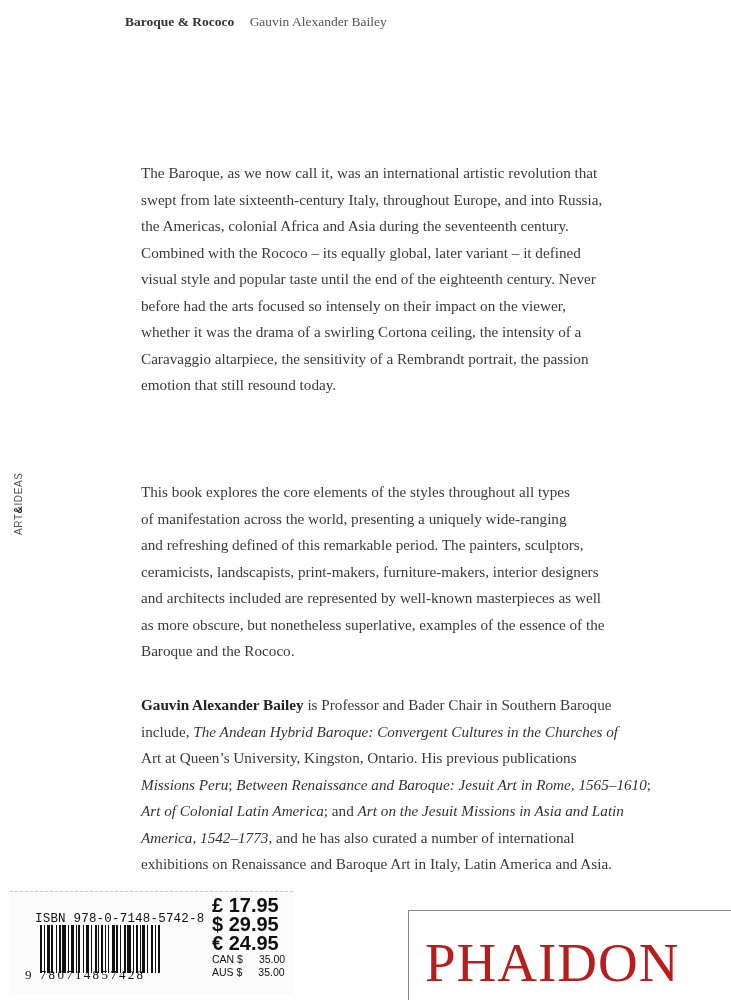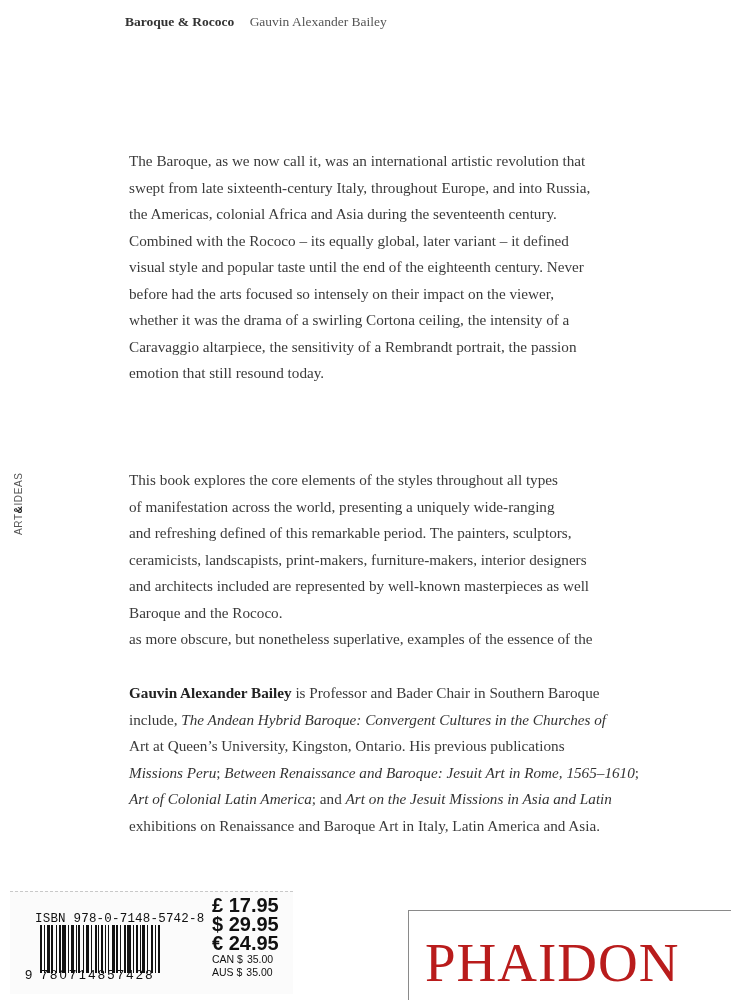--- a/index.html
+++ b/index.html
@@ -49,21 +49,21 @@
     }
     .body-text {
       position: absolute;
       left: 125px;
       width: 470px;
       font-size: 15.2px;
       line-height: 26.5px;
       color: #3a3a3a;
     }
     .body-text p {
-      margin: 4px;
+      margin: 16px;
     }
     #para1 { top: 144px; }
     #para2 { top: 463px; }
     #para3 { top: 676px; width: 480px; }
     .body-text .line { display: block; white-space: nowrap; }
     .body-text b { color: #222; }
     .body-text i { color: #333; }
 
     
     .sticker {
@@ -96,21 +96,21 @@
     }
     .barcode span {
       display: block;
       background: #111;
       height: 100%;
     }
     .barcode-digits {
       position: absolute;
       left: 15px;
       top: 75px;
-      font-family: Liberation Sans, sans-serif;
+      font-family: Liberation Serif, serif;
       font-size: 13px;
       color: #111;
       letter-spacing: 2.3px;
       white-space: nowrap;
       background: transparent;
     }
     .barcode-digits .first { margin-right: 6px; }
     .prices {
       position: absolute;
       left: 202px;
@@ -125,21 +125,21 @@
       font-weight: bold;
       line-height: 19px;
       white-space: nowrap;
     }
     .price-small {
       display: block;
       font-size: 10.5px;
       line-height: 13px;
       white-space: nowrap;
     }
-    .price-small .amt { margin-left: 4px; }
+    .price-small .amt { margin-left: 16px; }
 
     
     .publisher-box {
       position: absolute;
       left: 408px;
       top: 910px;
       width: 340px;
       height: 100px;
       border-top: 1px solid #8a8a8a;
       border-left: 1px solid #8a8a8a;
@@ -182,32 +182,33 @@
   </p>
 </div>
 
 <div class="body-text" id="para2">
   <p>
     <span class="line">This book explores the core elements of the styles throughout all types</span>
     <span class="line">of manifestation across the world, presenting a uniquely wide-ranging</span>
     <span class="line">and refreshing defined of this remarkable period. The painters, sculptors,</span>
     <span class="line">ceramicists, landscapists, print-makers, furniture-makers, interior designers</span>
     <span class="line">and architects included are represented by well-known masterpieces as well</span>
+    <span class="line">as more obscure, but nonetheless superlative, examples of the essence of the</span>
     <span class="line">Baroque and the Rococo.</span>
-    <span class="line">as more obscure, but nonetheless superlative, examples of the essence of the</span>
   </p>
 </div>
 
 <div class="body-text" id="para3">
   <p>
     <span class="line"><b>Gauvin Alexander Bailey</b><span> is Professor and Bader Chair in Southern Baroque</span></span>
     <span class="line"><span>include, </span><i>The Andean Hybrid Baroque: Convergent Cultures in the Churches of</i></span>
     <span class="line">Art at Queen’s University, Kingston, Ontario. His previous publications</span>
     <span class="line"><i>Missions Peru</i><span>; </span><i>Between Renaissance and Baroque: Jesuit Art in Rome, 1565–1610</i><span>;</span></span>
     <span class="line"><i>Art of Colonial Latin America</i><span>; and </span><i>Art on the Jesuit Missions in Asia and Latin</i></span>
+    <span class="line"><i>America, 1542–1773</i><span>, and he has also curated a number of international</span></span>
     <span class="line">exhibitions on Renaissance and Baroque Art in Italy, Latin America and Asia.</span>
   </p>
 </div>
 
 <div class="sticker">
   <div class="isbn-text">ISBN 978-0-7148-5742-8</div>
   <div class="barcode">
     <span style="width:2px;margin-right:2px"></span>
     <span style="width:1px;margin-right:2px"></span>
     <span style="width:3px;margin-right:1px"></span>

